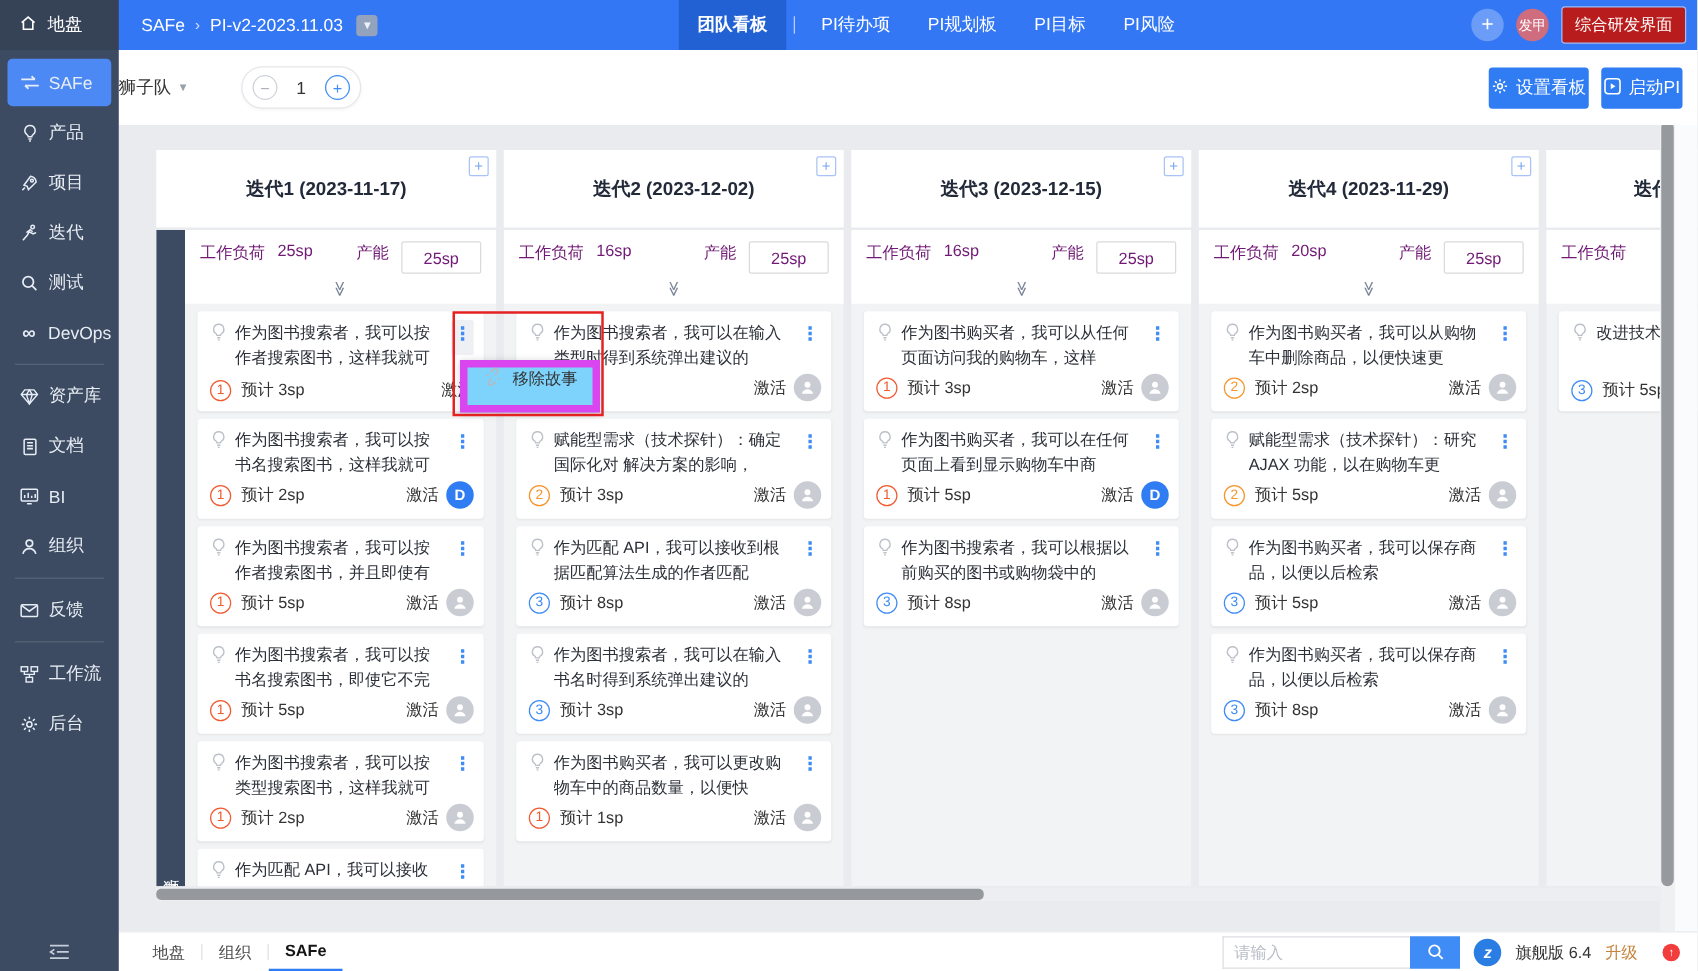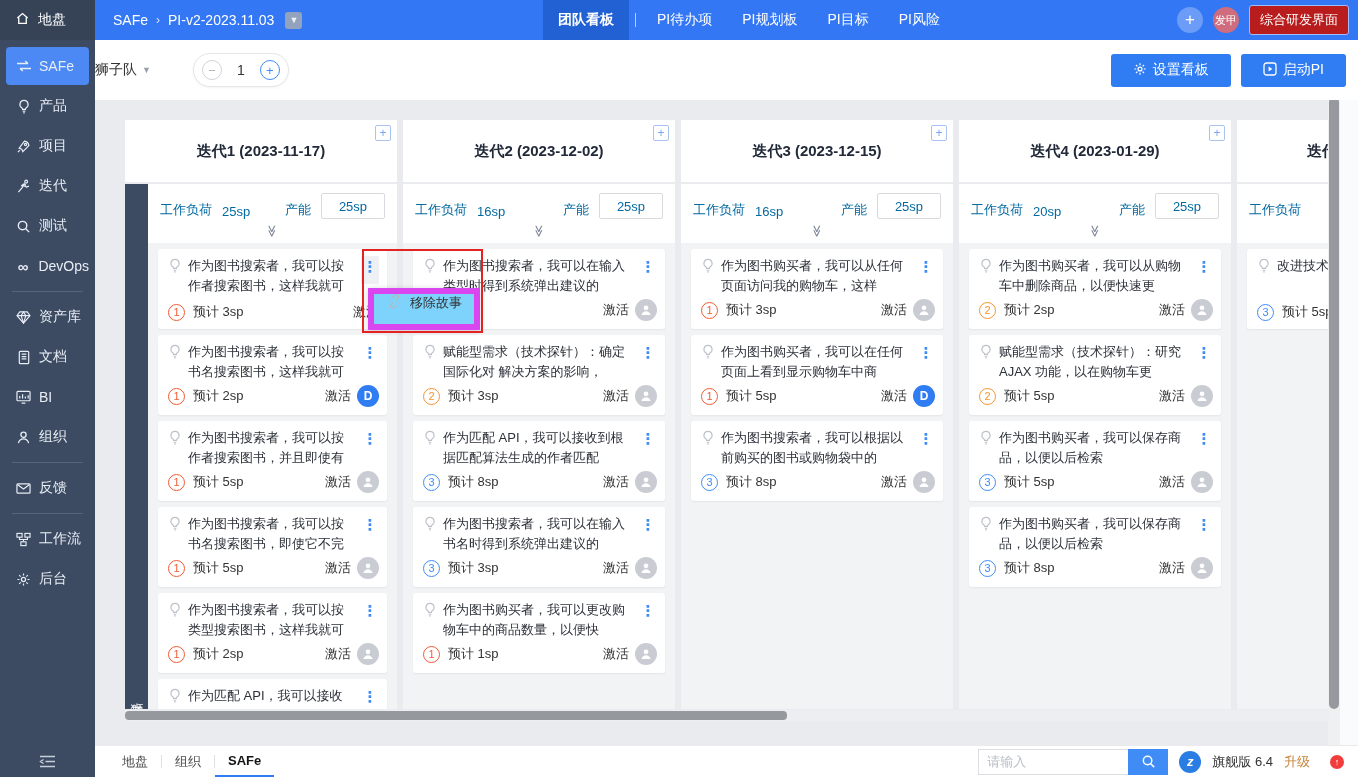--- a/index.html
+++ b/index.html
@@ -28,34 +28,34 @@
   .side-collapse{position:absolute;bottom:9px;left:0;width:95px;display:flex;justify-content:center}
   
   .toolbar{position:absolute;left:95px;top:40px;width:1263px;height:60px;background:#fff;display:flex;align-items:center;box-sizing:border-box;z-index:10}
   .team-select{font-size:14px;color:#333;display:flex;align-items:center;gap:5px}
   .caret{color:#9aa0ab;font-size:9px}
   .stepper{margin-left:42px;width:96px;height:34px;border:1px solid #e4e6e9;border-radius:17px;display:flex;align-items:center;justify-content:space-between;padding:0 8px;box-sizing:border-box;background:#fff;box-shadow:0 1px 3px rgba(0,0,0,.05)}
   .step-btn{width:18px;height:18px;border-radius:50%;border:1px solid #cfd3d9;color:#aeb3bb;font-size:13px;display:flex;align-items:center;justify-content:center;line-height:1}
   .step-btn.plus{border-color:#3f8cf6;color:#3f8cf6}
   .step-val{font-size:14px;color:#333}
   .toolbar-right{margin-left:auto;margin-right:12px;display:flex;gap:10px}
-  .pri-btn{height:33px;background:#2f7cf3;color:#fff;border-radius:3px;font-size:14px;display:flex;align-items:center;gap:6px;padding:0 22px}
+  .pri-btn{height:33px;background:#2f7cf3;color:#fff;border-radius:3px;font-size:14px;display:flex;align-items:center;gap:6px;padding:0 2px}
   
   .board-bg{position:absolute;left:95px;top:100px;width:1263px;height:645px;background:#e9ebee}
   .cols{position:absolute;left:125px;top:120px;display:flex;gap:6px;z-index:1}
   .col{width:272px;flex:none}
   .col-header{position:relative;background:#fff;height:62px;display:flex;align-items:center;justify-content:center;font-size:15px;font-weight:bold;color:#222a3a;white-space:nowrap}
   .col.cut .col-header{justify-content:flex-start;padding-left:70px}
   .add-sq{position:absolute;top:5px;right:6px;width:14px;height:14px;border:1px solid #a9c3f5;color:#7aa6f3;border-radius:2px;font-size:12px;line-height:1;display:flex;align-items:center;justify-content:center;font-weight:normal}
   .col-body{margin-top:2px;height:525px;overflow:hidden;display:flex}
   .lane-strip{width:23px;background:#3c4b62;flex:none;display:flex;align-items:flex-end;justify-content:center;padding-bottom:10px;box-sizing:border-box}
   .lane-text{writing-mode:vertical-rl;color:#fff;font-size:13px;letter-spacing:3px}
   .col-main{flex:1;min-width:0;background:#f2f3f5;display:flex;flex-direction:column}
   .stats{background:#fff;padding:9px 12px 0;box-sizing:border-box}
-  .stats-row{display:flex;align-items:flex-end;font-size:13px;color:#0369a1;height:26px;white-space:nowrap}
+  .stats-row{display:flex;align-items:flex-start;font-size:13px;color:#701a75;height:26px;white-space:nowrap}
   .st-val{margin-left:10px}
   .st-spacer{flex:1}
   .cap-input{width:64px;height:26px;border:1px solid #d8dadd;border-radius:2px;display:flex;align-items:center;justify-content:center;margin-left:10px;background:#fff;font-size:13px;box-sizing:border-box;flex:none}
   .fold-wrap{height:24px;display:flex;align-items:center;justify-content:center}
   .fold-ic{display:inline-block;transform:rotate(90deg);color:#7c8698;font-size:12px}
   .cards{padding:6px 10px;display:flex;flex-direction:column;gap:6px}
   .card{background:#fff;border-radius:3px;height:80px;box-sizing:border-box;padding:7px 8px 8px 10px;display:flex;flex-direction:column;box-shadow:0 1px 2px rgba(0,0,0,.06);flex:none}
   .card-top{display:flex;gap:6px;flex:1;min-height:0}
   .bulb{flex:none;padding-top:2px}
   .card-title{flex:1;font-size:13px;line-height:20px;color:#2c3038;max-height:40px;overflow:hidden}
@@ -442,21 +442,21 @@
                     </svg>
                   </span>
                 </div>
   </div>
             </div>
       </div>
     </div>
   </div>
       <div class="col">
     <div class="col-header">
-      <span>迭代4 (2023-01-29)</span>
+      <span>迭代4 (2023-11-29)</span>
       <span class="add-sq">+</span>
     </div>
     <div class="col-body">
       <div class="col-main">
         <div class="stats">
           <div class="stats-row">
             <span>工作负荷</span>
             <span class="st-val">20sp</span>
             <span class="st-spacer"></span>
             <span>产能</span>

